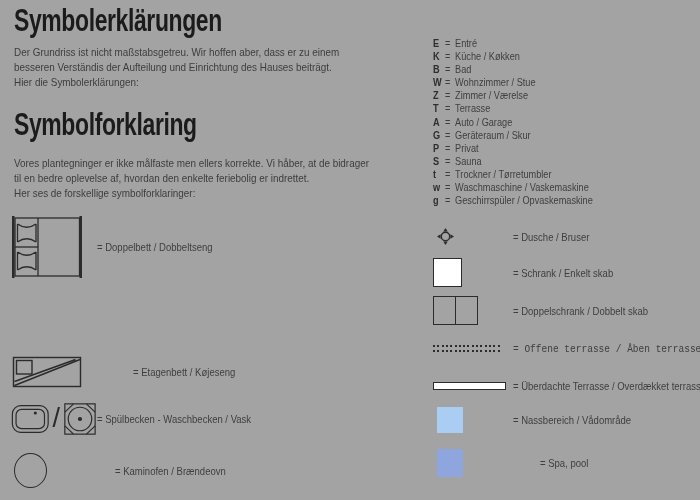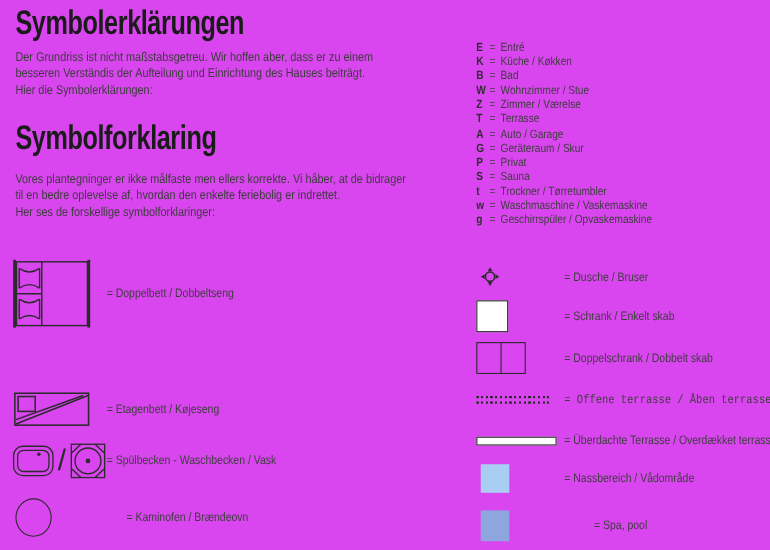--- a/index.html
+++ b/index.html
@@ -1,18 +1,18 @@
 <!DOCTYPE html>
 <html><head>
 <meta charset="utf-8">
 <style>
   * { margin:0; padding:0; box-sizing:border-box; }
   html,body { background:#fff; }
   .page {
-    position:relative; width:700px; height:500px; background:#d946ef;
+    position:relative; width:700px; height:500px; background:#a3a3a3;
     font-family:"Liberation Sans", sans-serif; color:#3e3e3e; overflow:hidden;
   }
   .title {
     position:absolute; left:14px; font-size:31px; font-weight:700; color:#1b1b1b;
     letter-spacing:-0.5px; transform:scaleX(0.74); transform-origin:0 0; white-space:nowrap;
   }
   .t1 { top:3px; }
   .t2 { top:107px; }
   .body {
     position:absolute; left:14px; width:470px; font-size:11.5px; line-height:15px;
@@ -24,29 +24,29 @@
   
   .codes { position:absolute; left:433px; top:37px; transform:scaleX(0.85); transform-origin:0 0; }
   .crow { display:flex; align-items:baseline; height:13.1px; font-size:10.8px; }
   .cl { width:14px; font-weight:700; color:#2e2e2e; }
   .ce { width:12px; color:#3e3e3e; }
   .ct { white-space:nowrap; color:#3e3e3e; }
 
   
   .lrow { position:absolute; left:11px; display:flex; align-items:center; }
   .icon-cell { width:86px; display:flex; align-items:center; }
-  .rrow { position:absolute; left:433px; display:flex; align-items:center;margin-top:15px; }
+  .rrow { position:absolute; left:433px; display:flex; align-items:center; }
   .ricon-cell { width:80px; display:flex; align-items:center; }
   .lab {
     font-size:11.2px; color:#3e3e3e; white-space:nowrap;
     transform:scaleX(0.85); transform-origin:0 50%;
   }
-  .row-l1 { top:236px; height:62px; }
+  .row-l1 { top:216px; height:62px; }
   .row-l2 { top:297px; height:38px; }
-  .row-l3 { top:355px; height:34px; }
+  .row-l3 { top:355px; height:34px;gap:36px; }
   .row-l4 { top:400px; height:38px; }
   .row-l5 { top:453px; height:35px;gap:18px; }
   .row-r1 { top:228px; height:17px; }
   .row-r2 { top:258px; height:29px; }
   .row-r3 { top:296px; height:29px; }
   .row-r4 { top:345px; height:7px;font-family:Liberation Mono, monospace;  }
   .row-r5 { top:382px; height:8px;  }
   .row-r6 { top:407px; height:26px; }
   .row-r7 { top:449px; height:28px;gap:27px; }
 

